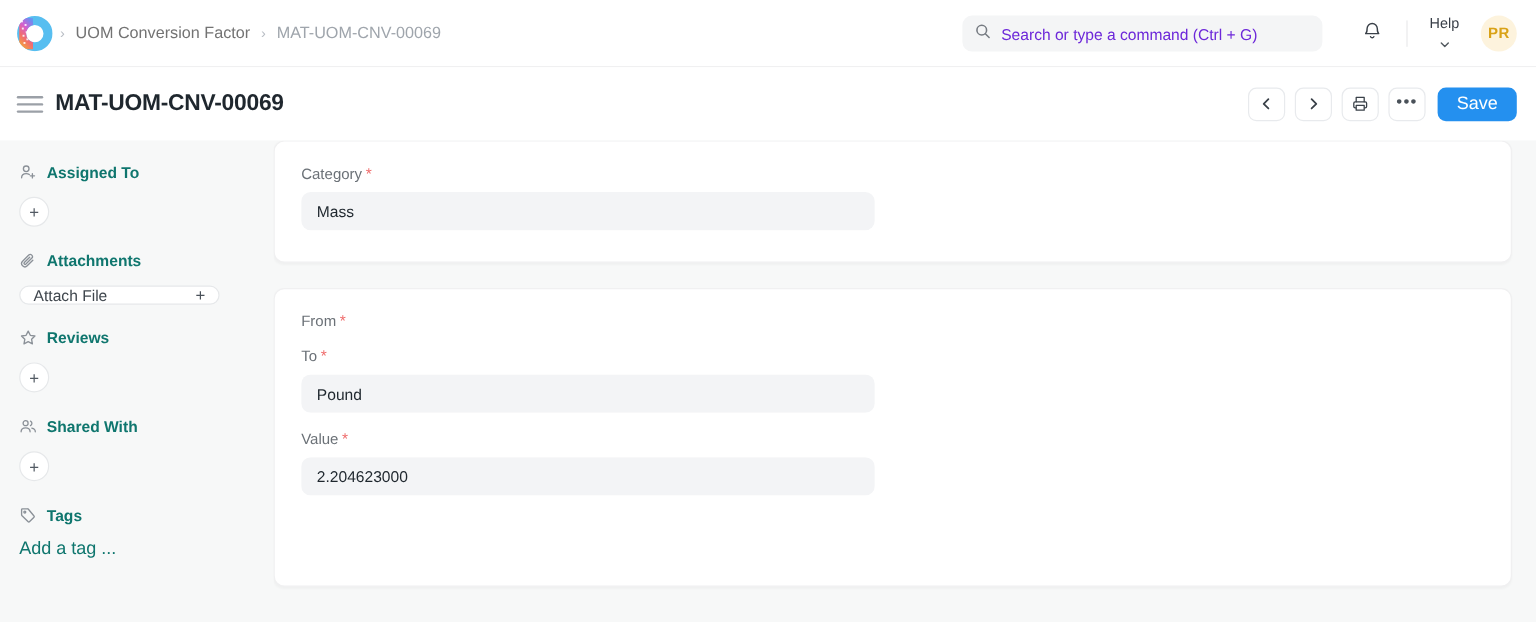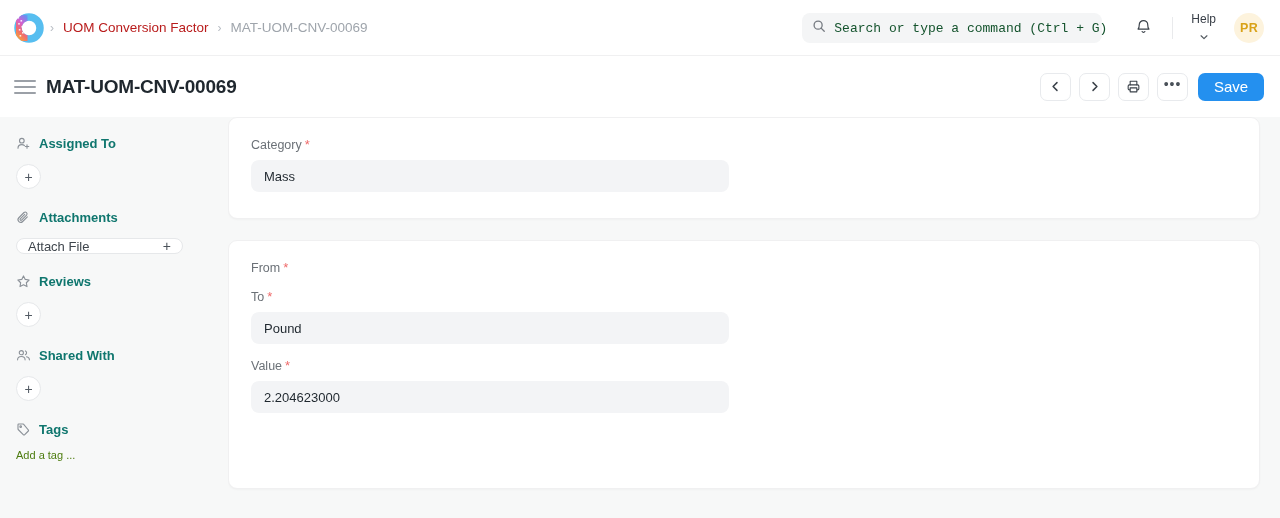--- a/index.html
+++ b/index.html
@@ -24,37 +24,37 @@
   .brand-logo {
     width: 30px; height: 30px;
     position: relative;
     flex: 0 0 auto;
     margin-right: 6px;
   }
   .brand-logo svg { display: block; }
 
   .crumbs { display: flex; align-items: center; gap: 9px; font-size: 13.5px; }
   .crumb-sep { color: #b8bdc4; font-size: 12px; line-height: 1; }
-  .crumb-link { color: #b91c1c; font-weight: 500; cursor: pointer; }
+  .crumb-link { color: #737373; font-weight: 500; cursor: pointer; }
   .crumb-current { color: #9fa5ac; font-weight: 400; }
 
   .nav-right {
     position: absolute; right: 16px; top: 0; height: 56px;
     display: flex; align-items: center; gap: 0;
   }
   .searchbox {
     width: 300px; height: 30px;
     background: #f4f5f6;
     border-radius: 8px;
     display: flex; align-items: center;
     padding: 0 10px; gap: 8px;
     margin-right: 26px;
     cursor: text;
   }
-  .searchbox .ph { font-size: 13px; color: #14532d; white-space: nowrap; font-family: Liberation Mono, monospace; }
+  .searchbox .ph { font-size: 13px; color: #6d28d9; white-space: nowrap; }
   .bell-btn {
     width: 30px; height: 30px; display: flex; align-items: center;
     justify-content: center; cursor: pointer; border-radius: 6px;
   }
   .nav-divider { width: 1px; height: 22px; background: #e9eaec; margin: 0 14px; }
   .help-btn {
     display: flex; align-items: center; gap: 5px;
     font-size: 12px; color: #383e47; cursor: pointer;
     padding: 4px 4px; border-radius: 6px; flex-direction: column;
   }
@@ -128,21 +128,21 @@
   .attach-btn {
     margin-top: 11px;
     width: 167px; height: 16px;
     background: #fff; border: 1px solid #e6e8ea; border-radius: 8px;
     display: flex; align-items: center; justify-content: space-between;
     padding: 0 11px; cursor: pointer;
   }
   .attach-btn span { font-size: 13px; color: #3f464d; }
   .attach-btn .plus { font-size: 14px; color: #4a5159; }
   .tag-input {
-    margin-top: 10px; font-size: 11px; color: #4d7c0f; cursor: text;
+    margin-top: 10px; font-size: 15px; color: #0f766e; cursor: text;
   }
   .sp-assigned { margin-bottom: 18px; }
   .sp-attach   { margin-bottom: 17px; }
   .sp-reviews  { margin-bottom: 18px; }
   .sp-shared   { margin-bottom: 18px; }
 
   
   .main {
     flex: 1 1 auto;
     padding: 0 20px 16px 0;

